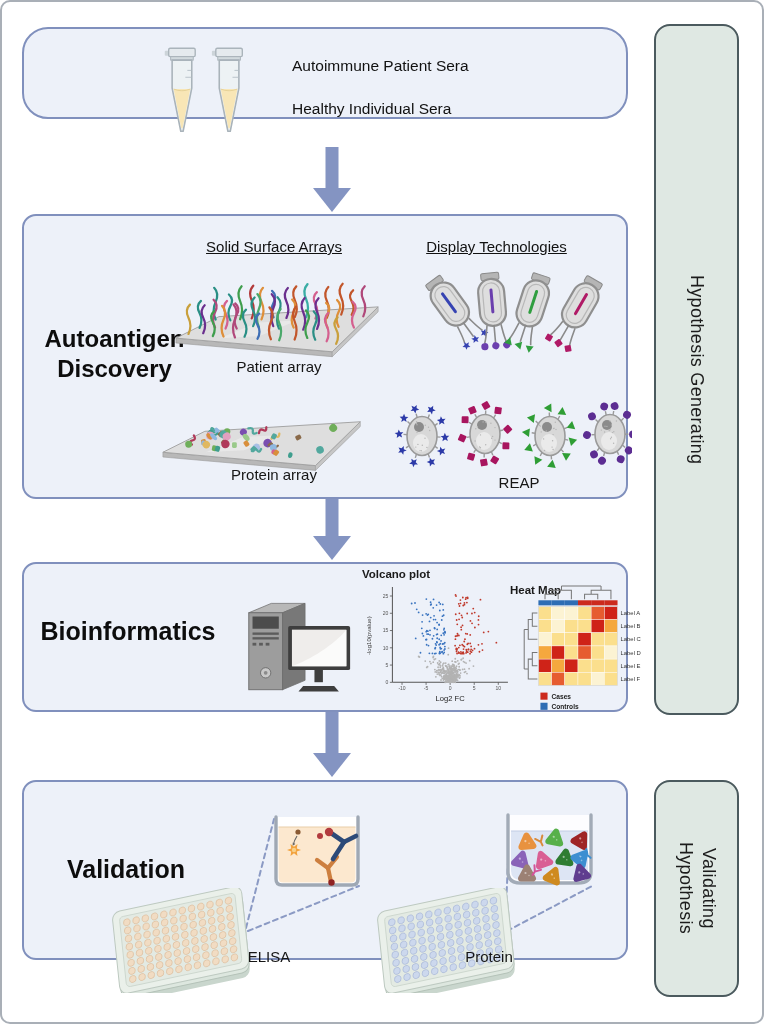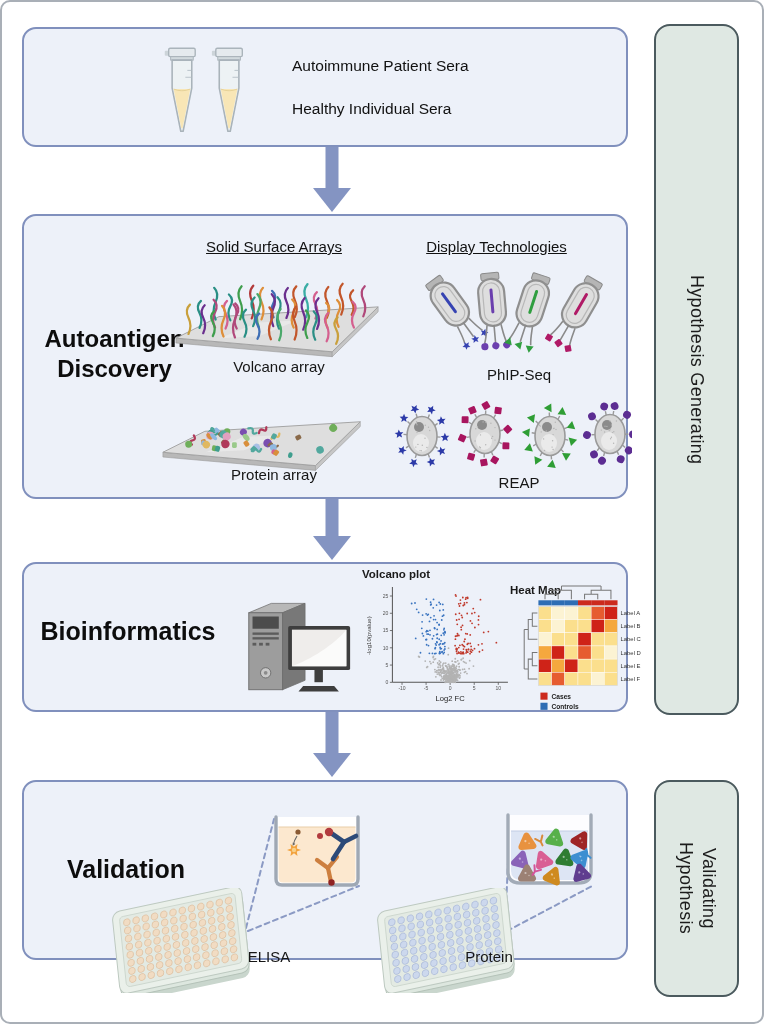--- a/index.html
+++ b/index.html
@@ -31,21 +31,21 @@
   .ar{fill:var(--arrow);}
   .serum-fill{fill:var(--serum);}
   .lum-fluid{fill:var(--luminex-fluid);}
   .eli-fluid{fill:var(--elisa-fluid);}
 </style>
 </head>
 <body>
 
 <div class="page">
 
-  <div class="flow-box" id="box-sera" style="top:25px;height:120px;">
+  <div class="flow-box" id="box-sera" style="top:25px;height:92px;border-radius:26px;">
     <svg class="art" id="serum-tubes" style="left:128px;top:13px;" width="108" height="100" viewBox="0 0 110 100">
       <defs>
         <g id="tube">
           <rect x="1" y="6" width="7" height="5" rx="1" fill="#ccd4d9"></rect>
           <rect x="5" y="3.5" width="27" height="8.5" rx="1.5" fill="#e5eaee" stroke="#aab4bb" stroke-width="1.4"></rect>
           <rect x="7" y="12" width="23" height="3.5" fill="#d2dade" stroke="#aab4bb" stroke-width="1"></rect>
           <path d="M8.5,15.5 H28.5 V44 L19.7,88 H17.3 L8.5,44 Z" fill="#edf2f4" stroke="#a9b3ba" stroke-width="1.6" stroke-linejoin="round"></path>
           <path class="serum-fill" d="M10,45 H27 L19.2,85 H17.8 Z"></path>
           <path d="M10,45 Q18.5,48.5 27,45" fill="none" stroke="#e6d197" stroke-width="1"></path>
           <line x1="24" y1="26" x2="28" y2="26" stroke="#b9c3c9" stroke-width="1"></line>
@@ -110,21 +110,21 @@
         <path d="M156.3,83.2 q4,-8.1 0,-15.9 q-4,-7.8 1.5,-13.0" fill="none" stroke="#d4608f" stroke-width="2.3" stroke-linecap="round"></path>
         <path d="M14.8,75.7 q4,-8.4 0,-16.5 q-4,-8.1 1.5,-13.5" fill="none" stroke="#c9a03c" stroke-width="2.3" stroke-linecap="round"></path>
         <path d="M50.7,78.3 q-4,-8.7 0,-17.2 q4,-8.4 -1.5,-14.1" fill="none" stroke="#de8f3a" stroke-width="2.3" stroke-linecap="round"></path>
         <path d="M99.2,81.2 q-4,-9.2 0,-18.0 q4,-8.8 -1.5,-14.7" fill="none" stroke="#c2562b" stroke-width="2.3" stroke-linecap="round"></path>
         <path d="M85.5,80.6 q4,-7.2 0,-14.2 q-4,-7.0 1.5,-11.6" fill="none" stroke="#3f6fb5" stroke-width="2.3" stroke-linecap="round"></path>
         <path d="M62.4,79.3 q-4,-9.4 0,-18.5 q4,-9.1 -1.5,-15.2" fill="none" stroke="#b0487a" stroke-width="2.3" stroke-linecap="round"></path>
         <path d="M39.7,77.9 q4,-7.2 0,-14.1 q-4,-6.9 1.5,-11.5" fill="none" stroke="#3f9e4d" stroke-width="2.3" stroke-linecap="round"></path>
         <path d="M107.7,82.2 q4,-9.0 0,-17.6 q-4,-8.7 1.5,-14.4" fill="none" stroke="#4aa86a" stroke-width="2.3" stroke-linecap="round"></path>
         <path d="M166.0,85.8 q4,-7.6 0,-14.9 q-4,-7.3 1.5,-12.2" fill="none" stroke="#c9a03c" stroke-width="2.3" stroke-linecap="round"></path>
       </svg>
-    <div class="caption" style="left:155px;top:142px;width:200px;">Volcano array</div>
+    <div class="caption" style="left:155px;top:142px;width:200px;">Patient array</div>
 
     <svg class="art" id="phage-display" style="left:382px;top:53px;" width="210" viewBox="0 0 210 100">
         <g transform="translate(30,16) rotate(-36)">
           <rect x="-9" y="-6" width="18" height="7" rx="1.5" fill="#b5b5b5" stroke="#8a8a8a" stroke-width="1"></rect>
           <rect x="-13" y="0" width="26" height="47" rx="13" fill="#dedede" stroke="#8f8f8f" stroke-width="2.2"></rect>
           <rect x="-8.5" y="4" width="17" height="39" rx="8.5" fill="none" stroke="#b8b8b8" stroke-width="1.2"></rect>
           <line x1="0" y1="11" x2="0" y2="33" stroke="#3643b2" stroke-width="3" stroke-linecap="round"></line>
           <path d="M-7,46 C-8.4,54 -8.8,58 -11,64" fill="none" stroke="#8a8a8a" stroke-width="1.6"></path>
           <g transform="translate(-11.0,67.0) rotate(0)">
             <polygon points="0.00,-4.20 1.11,-1.53 3.99,-1.30 1.80,0.58 2.47,3.40 0.00,1.89 -2.47,3.40 -1.80,0.58 -3.99,-1.30 -1.11,-1.53" fill="#3643b2"></polygon>
@@ -186,21 +186,20 @@
           <path d="M0,46 C0,54 0,58 0,64" fill="none" stroke="#8a8a8a" stroke-width="1.6"></path>
           <g transform="translate(0.0,67.0) rotate(25)">
             <rect x="-3.1500000000000004" y="-3.1500000000000004" width="6.300000000000001" height="6.300000000000001" rx="0.8400000000000001" fill="#b01a66"></rect>
           </g>
           <path d="M7,46 C8.4,54 8.8,58 11,64" fill="none" stroke="#8a8a8a" stroke-width="1.6"></path>
           <g transform="translate(11.0,67.0) rotate(50)">
             <rect x="-3.1500000000000004" y="-3.1500000000000004" width="6.300000000000001" height="6.300000000000001" rx="0.8400000000000001" fill="#b01a66"></rect>
           </g>
         </g>
       </svg>
-    <div class="caption" style="left:395px;top:150px;width:200px;">PhIP-Seq</div>
 
     <svg class="art" id="protein-array" style="left:137px;top:160px;" width="205" viewBox="0 0 215 105">
         <polygon points="2,80 162,94 162,99 2,85" fill="#b8b8b8" stroke="#999" stroke-width="0.6"></polygon>
         <polygon points="162,94 209,48 209,53 162,99" fill="#c6c6c6" stroke="#999" stroke-width="0.6"></polygon>
         <polygon points="46,58 209,48 162,94 2,80" fill="#dedede" stroke="#a2a2a2" stroke-width="1"></polygon>
         <polygon points="86,64 126,62 87,78 47,80" fill="#ececec" opacity="0.7"></polygon>
         <g transform="translate(54.9,56.7) rotate(225)">
           <ellipse rx="3.8" ry="2.1" fill="#3f9e8e"></ellipse>
         </g>
         <g transform="translate(58.4,57.3) rotate(43)">

